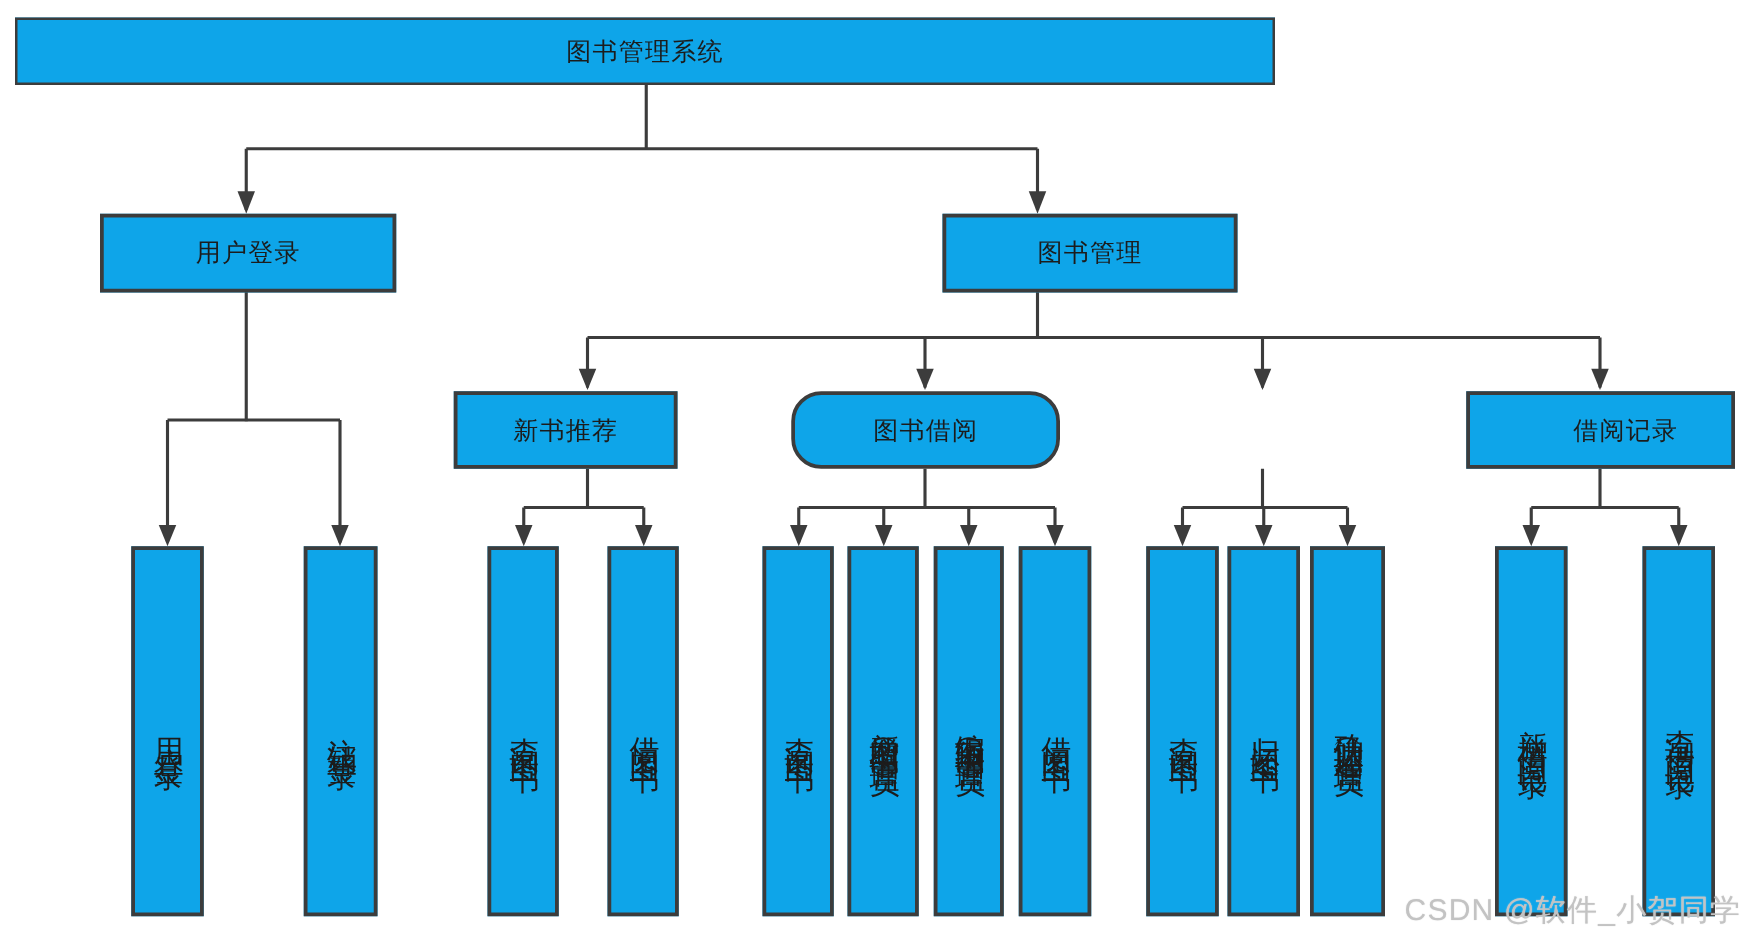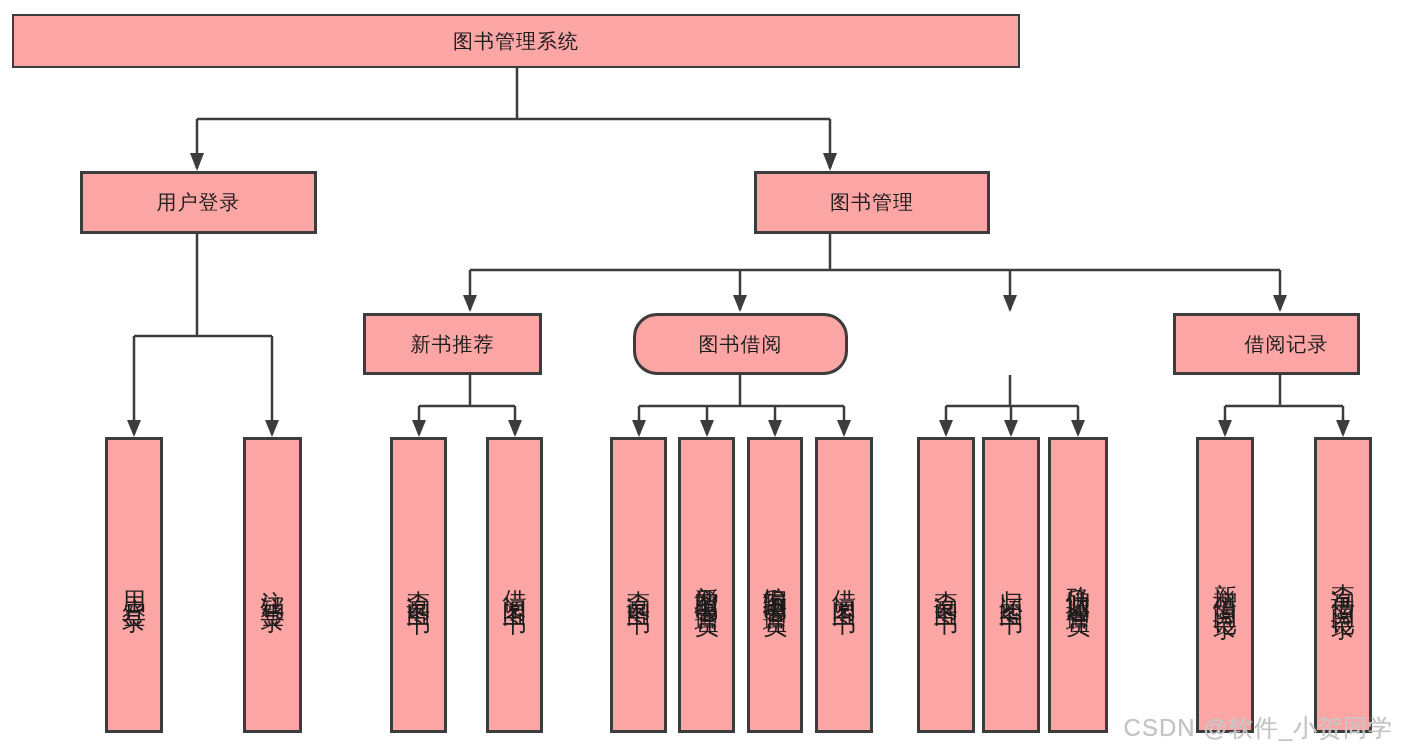--- a/index.html
+++ b/index.html
@@ -17,21 +17,21 @@
   }
   #connectors {
     position: absolute;
     left: 0; top: 0;
     width: 1405px; height: 747px;
     z-index: 1;
   }
   .box {
     position: absolute;
     box-sizing: border-box;
-    background: #fca5a5;
+    background: #0ea5e9;
     border: 3px solid #3c3c3c;
     display: flex;
     align-items: center;
     justify-content: center;
     color: #1c1c1c;
     z-index: 2;
   }
   .box.root {
     border-width: 2px;
     font-size: 20px;
@@ -143,21 +143,21 @@
     </g>
   </svg>
 
   <div class="box root" style="left:12px; top:14px; width:1008px; height:54px;">图书管理系统</div>
 
   <div class="box lvl" style="left:80px; top:171px; width:237px; height:63px;">用户登录</div>
   <div class="box lvl" style="left:712px; top:171px; width:236px; height:63px;margin-left:42px;">图书管理</div>
 
   <div class="box lvl" style="left:363px; top:313px; width:179px; height:62px;">新书推荐</div>
   <div class="box lvl" style="left:633px; top:313px; width:215px; height:62px;border-radius:24px;">图书借阅</div>
-  <div class="box lvl" style="left:1173px; top:313px; width:187px; height:62px;padding-left:40px;">借阅记录</div>
+  <div class="box lvl" style="left:1173px; top:313px; width:215px; height:62px;padding-left:40px;">借阅记录</div>
 
   <div class="box leaf" style="left:105px; top:437px; width:58px; height:296px;">
     <span class="vtext">用户登录</span>
   </div>
   <div class="box leaf" style="left:243px; top:437px; width:59px; height:296px;">
     <span class="vtext">注销登录</span>
   </div>
 
   <div class="box leaf" style="left:390px; top:437px; width:57px; height:296px;">
     <span class="vtext">查询图书</span>

